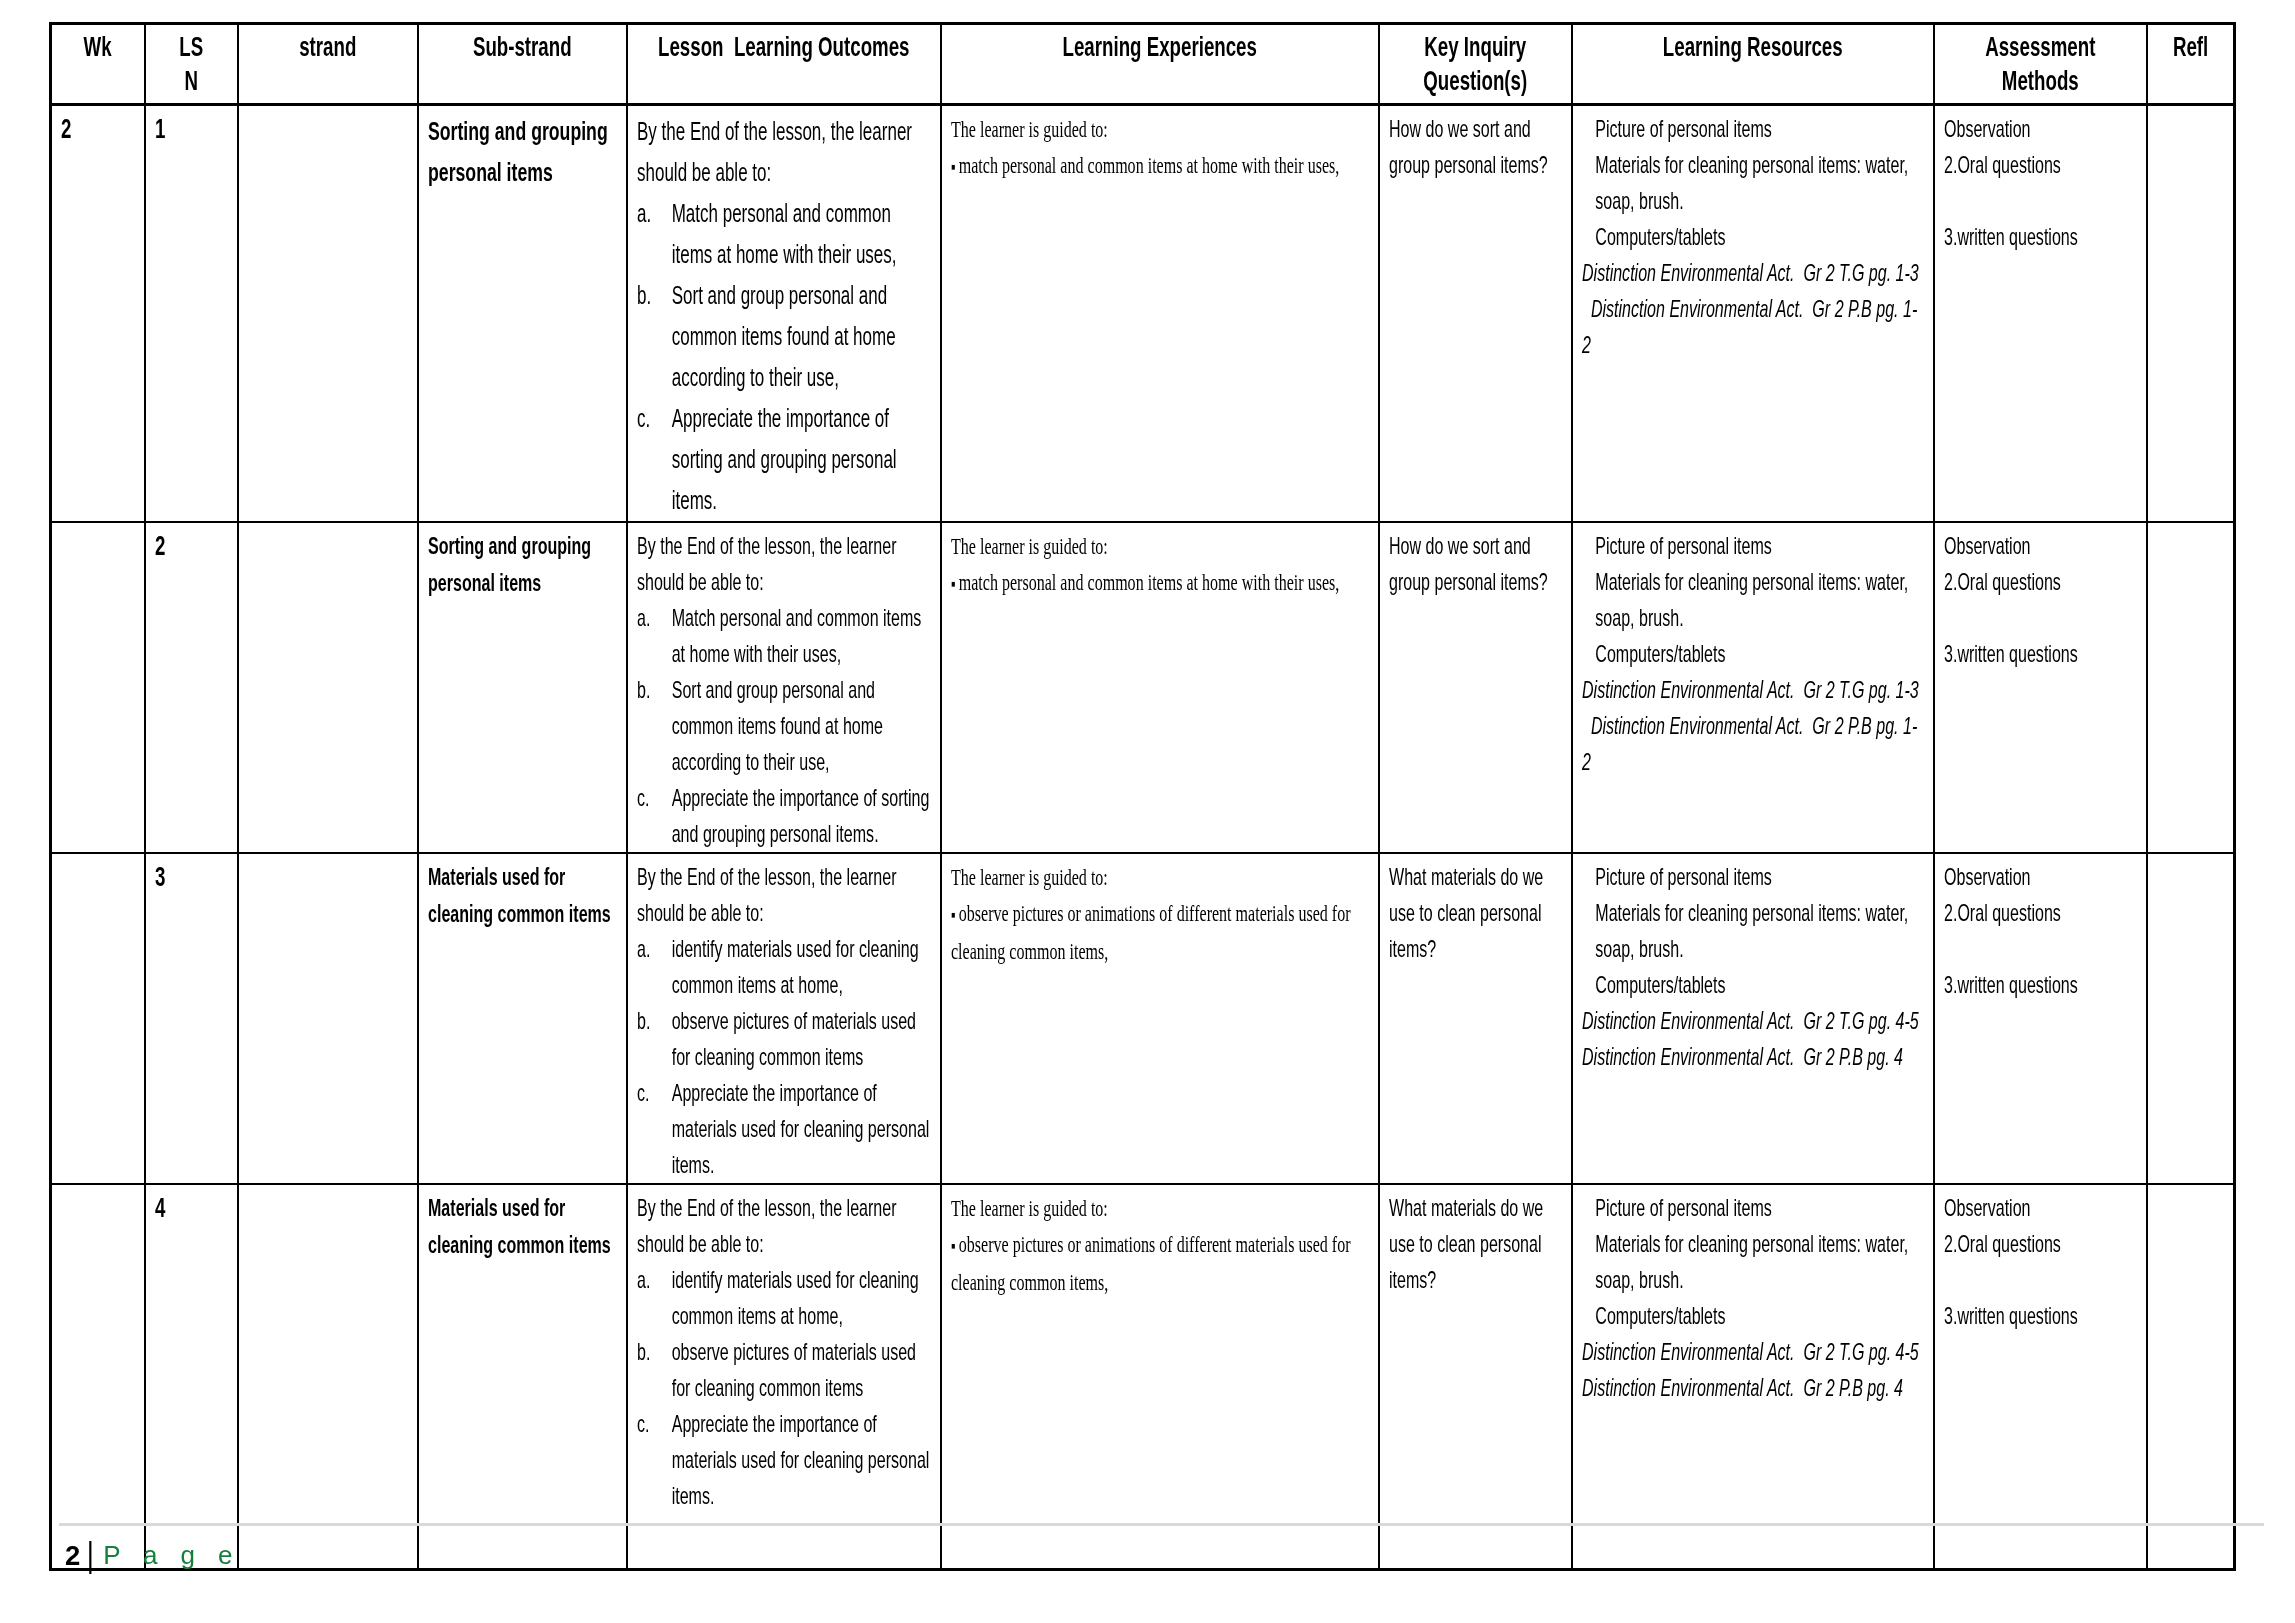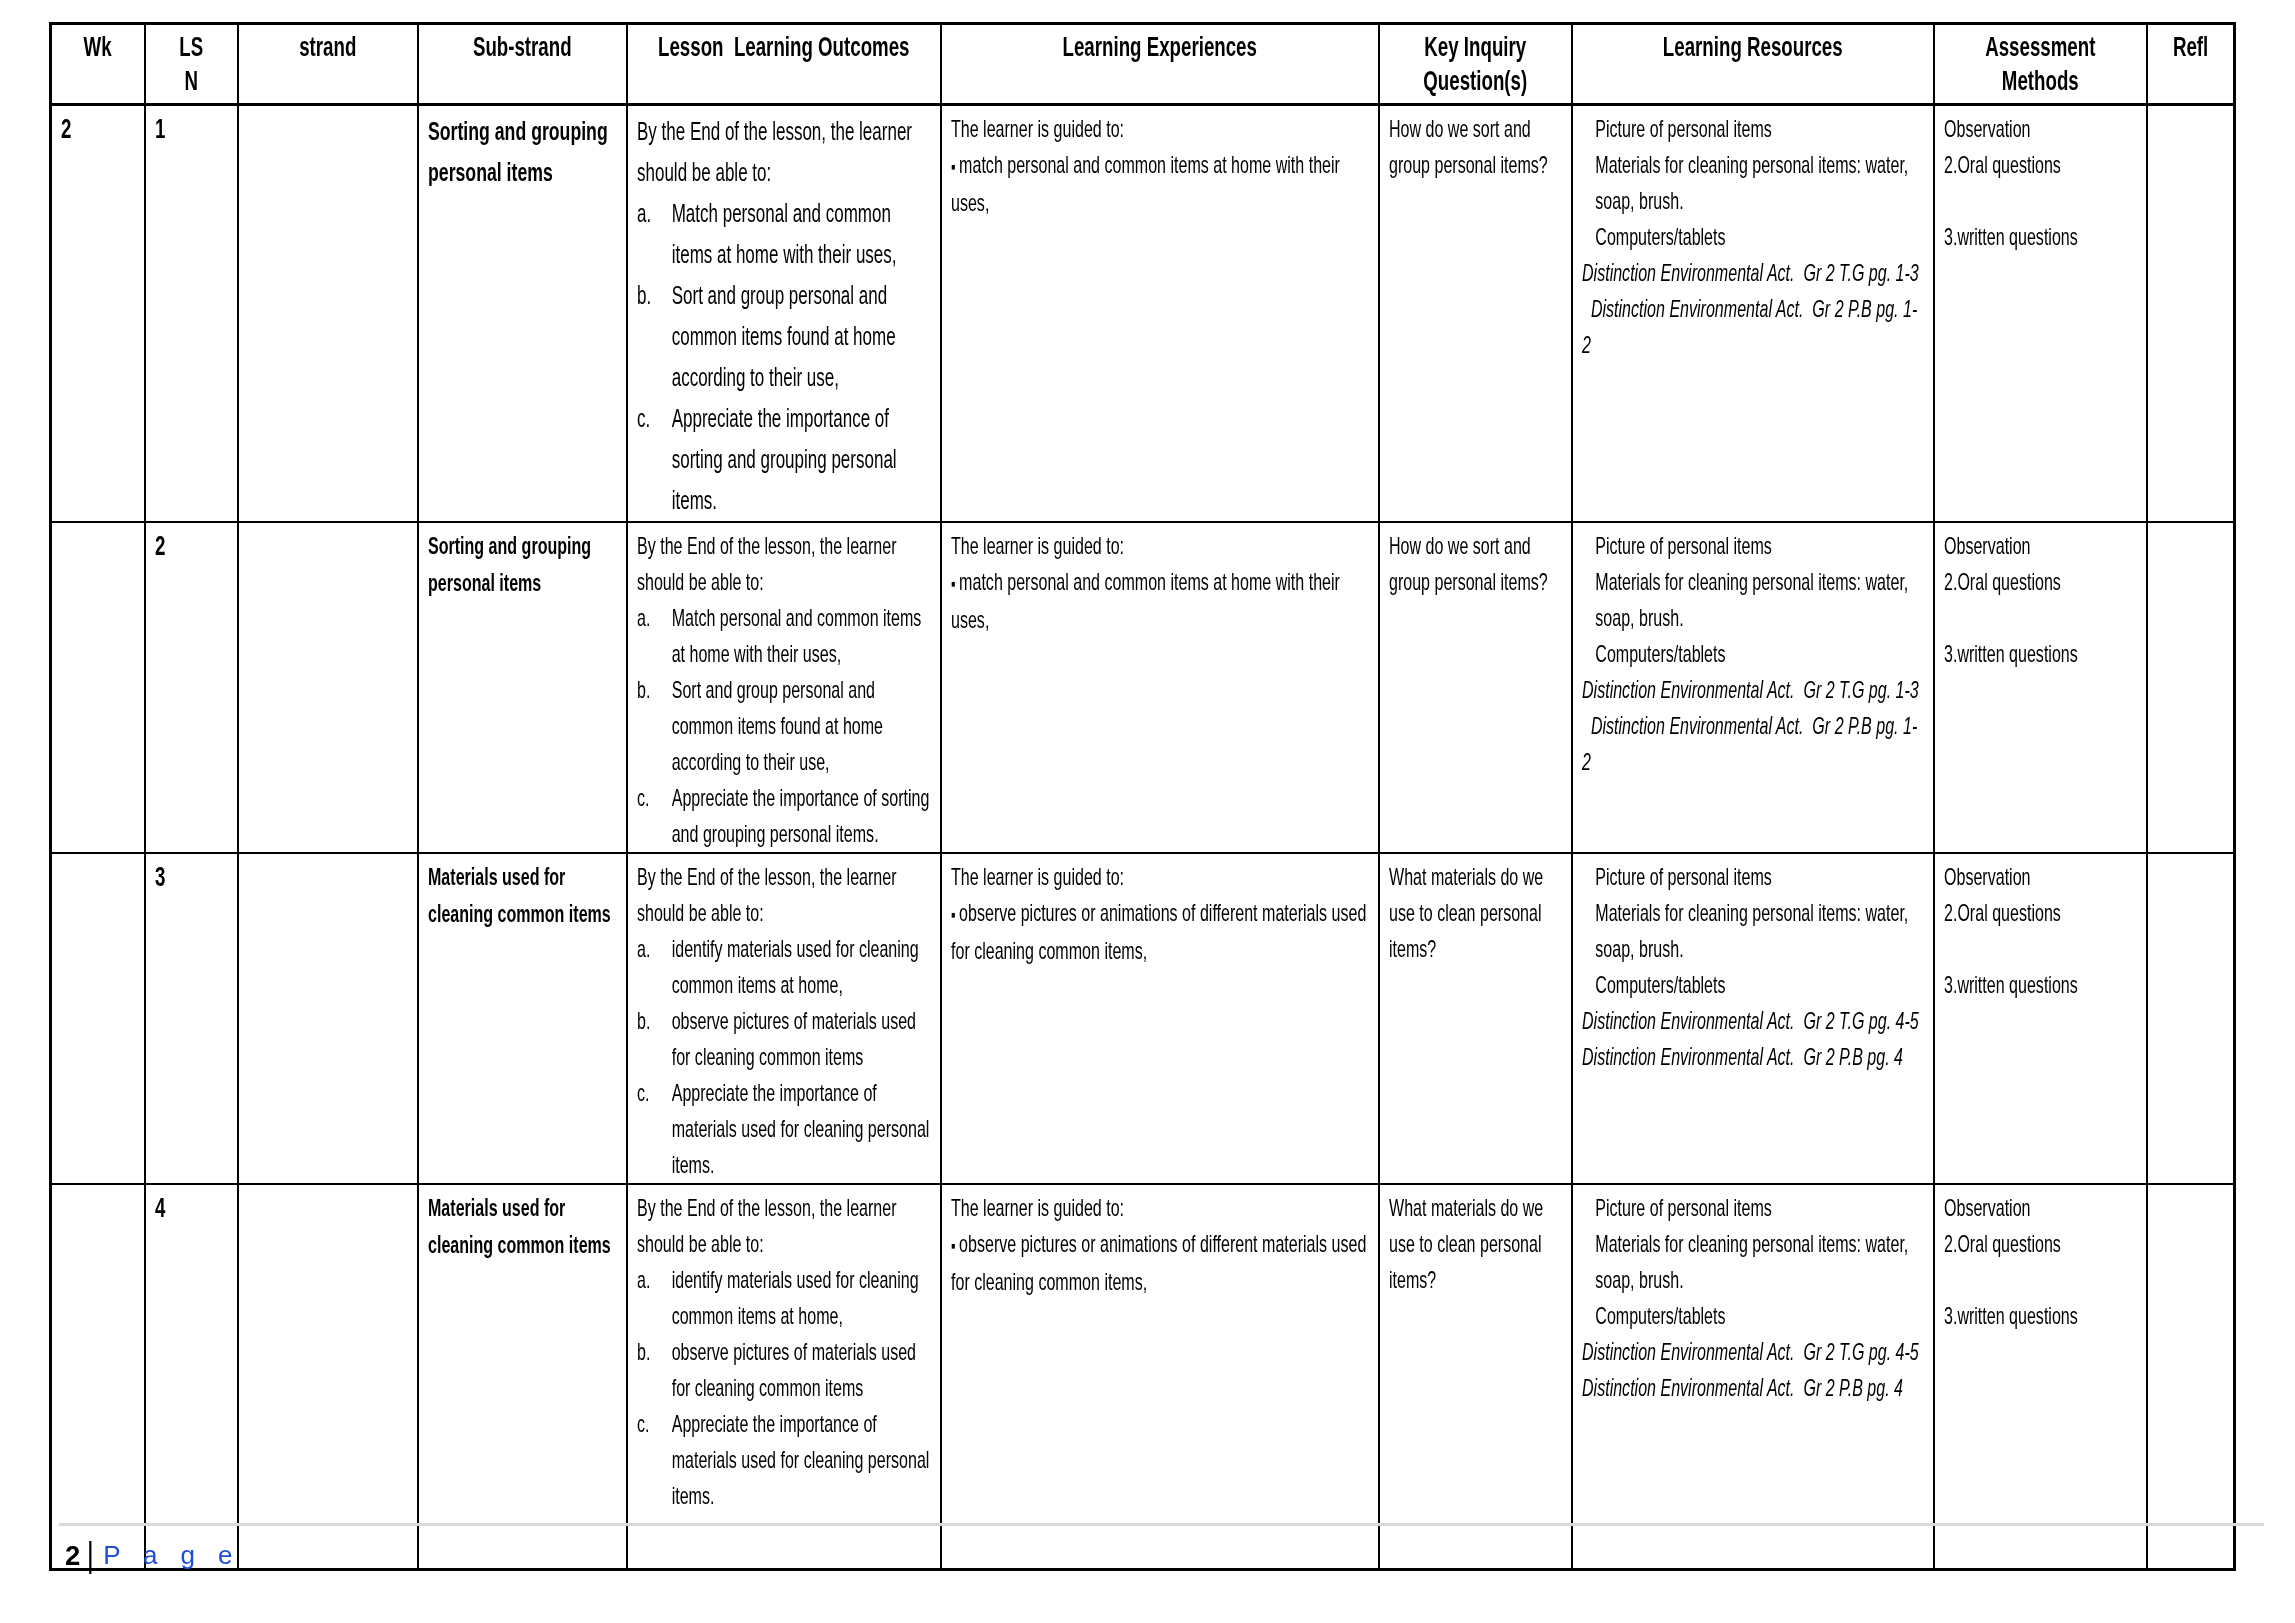--- a/index.html
+++ b/index.html
@@ -51,39 +51,39 @@
   .substrand .cw{font-weight:bold;font-size:23.6px;line-height:37px;}
   tr.row-1 .substrand .cw{font-size:26px;line-height:41px;}
   tr.row-1 .outcomes .cw{font-size:25px;line-height:41px;}
 
   .intro{margin:0;}
   .li{display:flex;align-items:flex-start;}
   .li .marker{flex:0 0 51px;}
   .li .li-text{flex:1 1 auto;}
   .bullet-line .marker{font-size:0.8em;}
 
-  td.experiences{padding-right:36px;}
+  td.experiences{padding-right:36px;font-family:Liberation Serif, serif;}
   td.kiq{padding-right:52px;}
   td.assessment{padding-left:34px;border-radius:12px;}
   td.resources .res-lines .line{padding-left:19.6px;}
   td.resources .refs .line{font-style:italic;white-space:pre-wrap;}
   .blank-line{height:36px;}
 
   .footer-rule{
     position:absolute;left:59px;top:1523px;
     width:2205px;height:2.6px;background:#d9d9d9;
   }
   .footer{
     position:absolute;left:65px;top:1539px;
     font-size:27.5px;line-height:33px;
     display:flex;align-items:center;
   }
   .footer .pg-num{font-weight:bold;color:#000;}
   .footer .pg-sep{font-weight:300;margin:0 9.2px 0 6.5px;color:#000;transform:scaleY(1.25);}
-  .footer .pg-label{color:#1d4ed8;letter-spacing:7.9px;font-size:26px;}
+  .footer .pg-label{color:#15803d;letter-spacing:7.9px;font-size:26px;}
 </style>
 </head>
 <body>
 
 <div class="page">
 
   <table class="sow">
     <colgroup>
       <col style="width:94px">
         <col style="width:93px">

